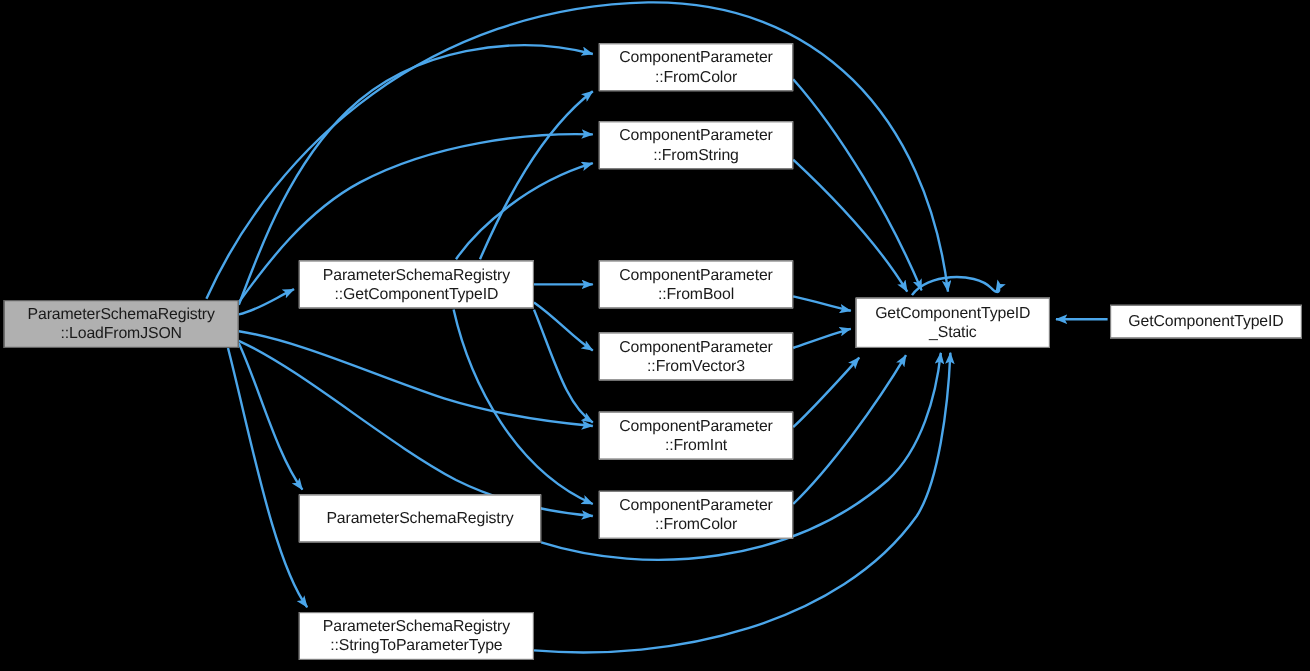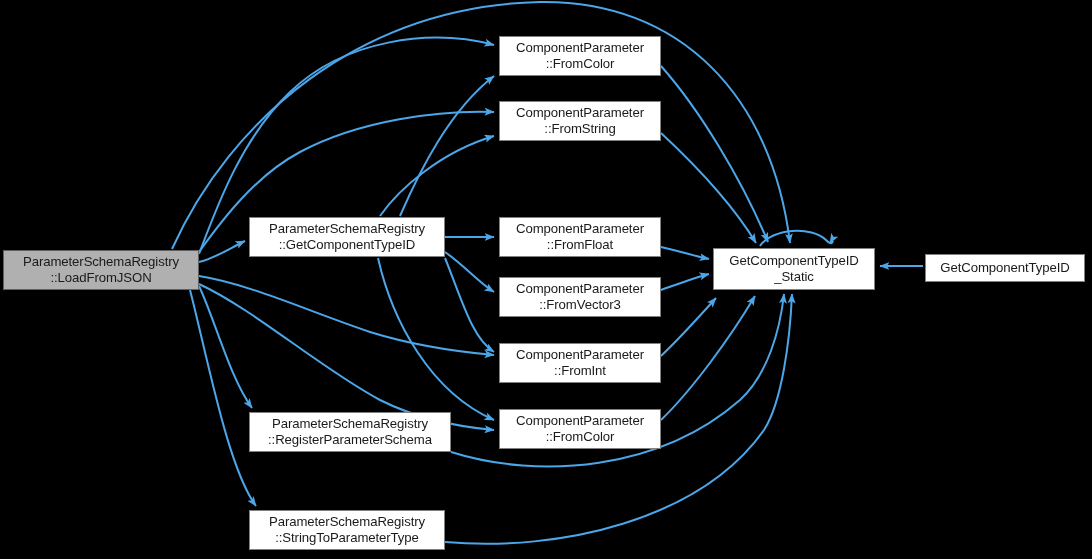--- a/index.html
+++ b/index.html
@@ -112,41 +112,40 @@
     <span class="ln">::LoadFromJSON</span>
   </div>
 
   <div class="node" style="left:249px; top:217px; width:196px; height:40px;">
     <span class="ln">ParameterSchemaRegistry</span>
     <span class="ln">::GetComponentTypeID</span>
   </div>
 
   <div class="node" style="left:249px; top:412px; width:202px; height:40px;">
     <span class="ln">ParameterSchemaRegistry</span>
-    <span class="ln">::RegisterParameterSchema</span>
   </div>
 
   <div class="node" style="left:249px; top:510px; width:196px; height:40px;">
     <span class="ln">ParameterSchemaRegistry</span>
     <span class="ln">::StringToParameterType</span>
   </div>
 
   <div class="node" style="left:499px; top:36px; width:162px; height:40px;">
     <span class="ln">ComponentParameter</span>
     <span class="ln">::FromColor</span>
   </div>
 
   <div class="node" style="left:499px; top:101px; width:162px; height:40px;">
     <span class="ln">ComponentParameter</span>
     <span class="ln">::FromString</span>
   </div>
 
   <div class="node" style="left:499px; top:217px; width:162px; height:40px;">
     <span class="ln">ComponentParameter</span>
-    <span class="ln">::FromFloat</span>
+    <span class="ln">::FromBool</span>
   </div>
 
   <div class="node" style="left:499px; top:277px; width:162px; height:40px;">
     <span class="ln">ComponentParameter</span>
     <span class="ln">::FromVector3</span>
   </div>
 
   <div class="node" style="left:499px; top:343px; width:162px; height:40px;">
     <span class="ln">ComponentParameter</span>
     <span class="ln">::FromInt</span>

